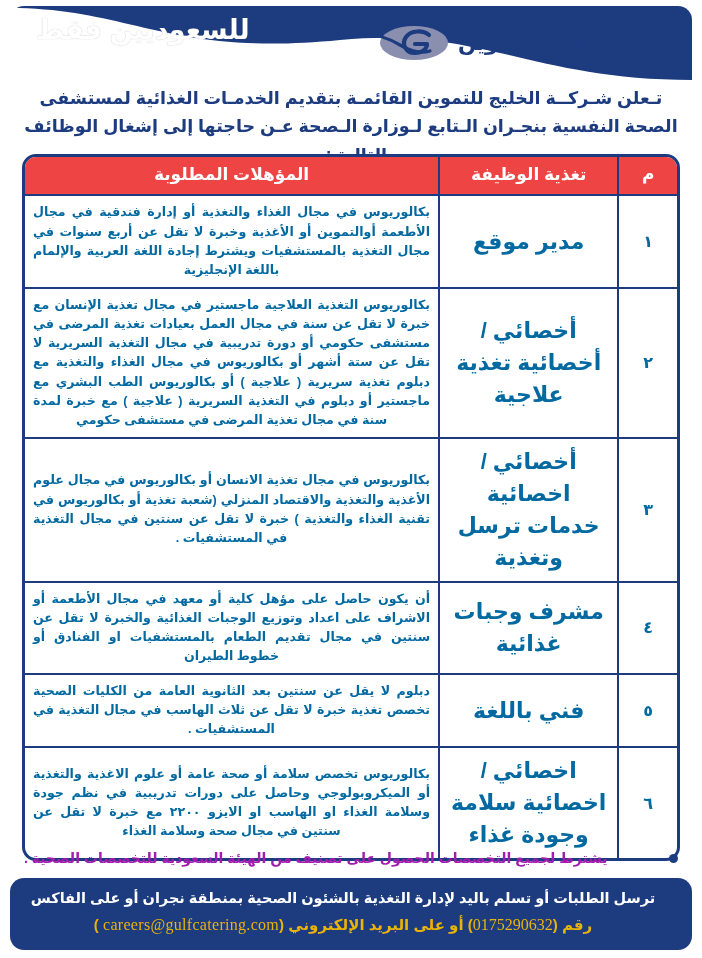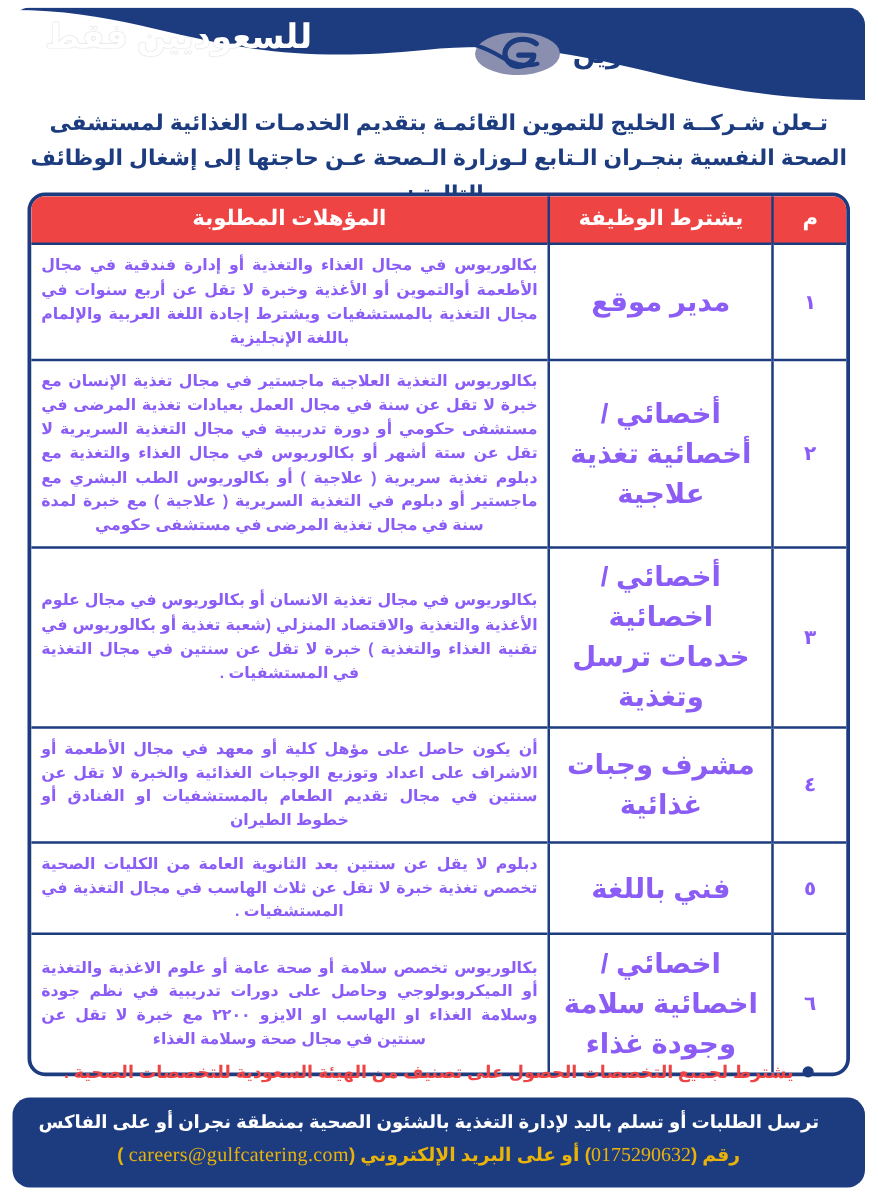--- a/index.html
+++ b/index.html
@@ -96,21 +96,21 @@
     line-height:1.2;
   }
   table.jobs thead th:last-child{border-left:none;}
   col.c-no{width:9%;}
   col.c-title{width:27.5%;}
   col.c-qual{width:63.5%;}
 
   table.jobs tbody td{
     border-top:2px solid #1d3c80;
     border-left:2px solid #1d3c80;
-    color:#8b5cf6;
+    color:#0369a1;
     vertical-align:middle;
     padding:7px 8px;
   }
   table.jobs tbody td:last-child{border-left:none;}
   td.no{
     text-align:center;
     font-size:16px;
     font-weight:bold;
   }
   td.title{
@@ -126,28 +126,28 @@
     font-weight:bold;
     line-height:1.52;
     padding:7px 10px;
   }
 
   
   .note{
     position:absolute;
     left:24px;right:24px;
     bottom:92px;
-    color:#ef4444;
+    color:#a21caf;
     font-size:14px;
     font-weight:bold;
     text-align:center;
     direction:rtl;
     display:flex;
     align-items:center;
-    justify-content:center;
+    justify-content:space-between;
     gap:7px;
   }
   .note-bullet{
     width:9px;height:9px;border-radius:50%;
     background:#1d3c80;
     display:inline-block;
     flex:none;
   }
 
   
@@ -210,21 +210,21 @@
   <div class="tbl-wrap">
     <table class="jobs">
       <colgroup>
         <col class="c-no">
           <col class="c-title">
           <col class="c-qual">
       </colgroup>
       <thead>
         <tr>
           <th>م</th>
-          <th>يشترط الوظيفة</th>
+          <th>تغذية الوظيفة</th>
           <th>المؤهلات المطلوبة</th>
         </tr>
       </thead>
       <tbody>
         <tr>
           <td class="no">١</td>
           <td class="title">مدير موقع</td>
           <td class="qual">بكالوريوس في مجال الغذاء والتغذية أو إدارة فندقية في مجال الأطعمة أوالتموين أو الأغذية وخبرة لا تقل عن أربع سنوات في مجال التغذية بالمستشفيات ويشترط إجادة اللغة العربية والإلمام باللغة الإنجليزية</td>
         </tr>
         <tr>

